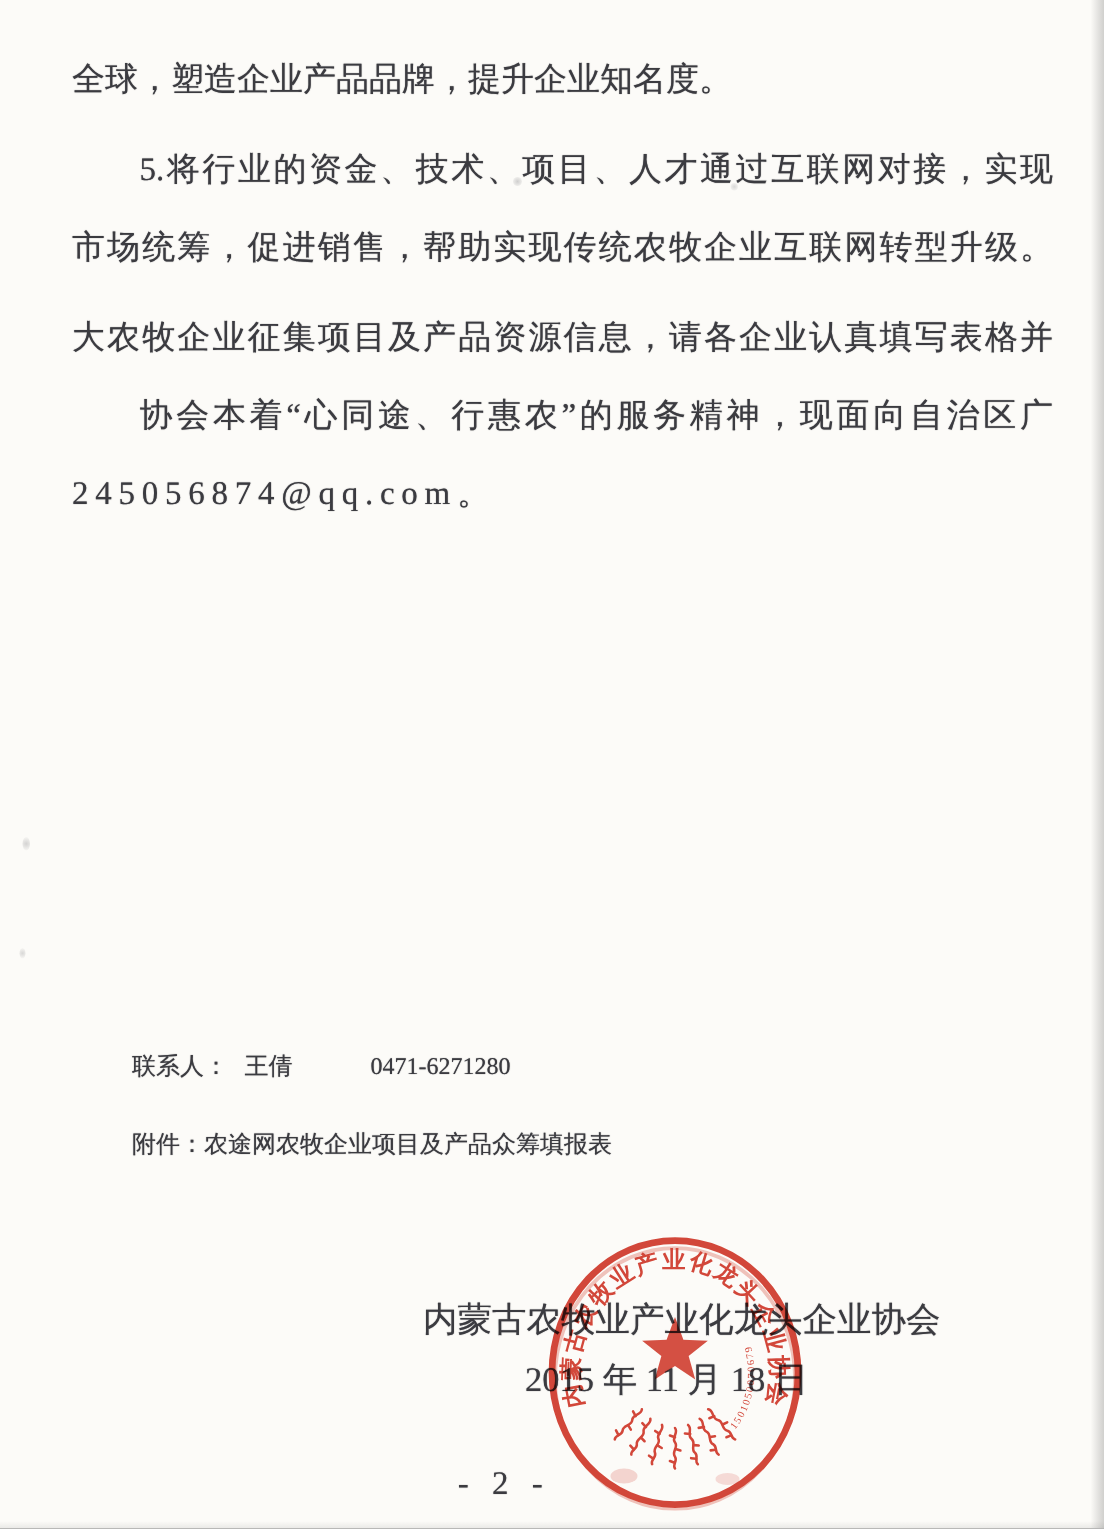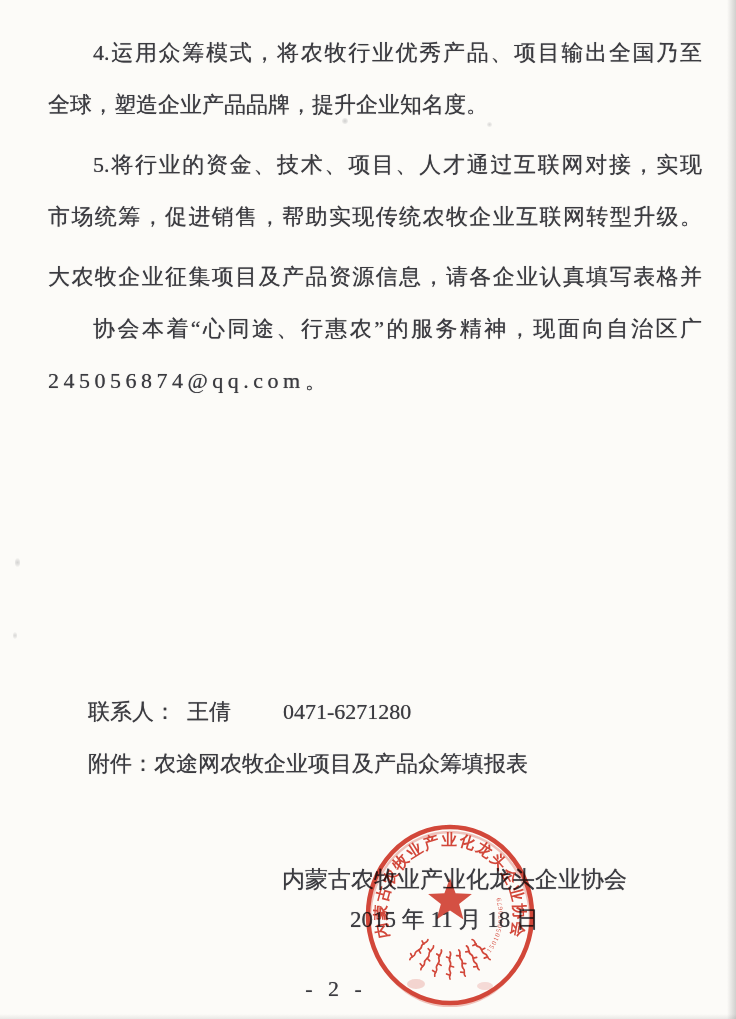--- a/index.html
+++ b/index.html
@@ -21,21 +21,21 @@
     position:absolute;top:19px;left:48px;width:654px;
     font-size:22px;line-height:52px;
     text-shadow:0 0 .7px rgba(55,55,60,.75);
   }
   .para{margin:0 0 8px 0;}
   .line{min-height:52px;}
   .line.indent{text-indent:45px;}
   .line.j{text-align:justify;text-align-last:justify;}
   .line.email{letter-spacing:4.5px;}
   .contact-block{
-    position:absolute;left:88px;top:692px;font-size:22px;line-height:40px;
+    position:absolute;left:88px;top:692px;font-size:16px;line-height:40px;
     text-shadow:0 0 .7px rgba(55,55,60,.75);white-space:nowrap;
   }
   .contact-name{margin-left:11px;}
   .contact-phone{margin-left:52px;}
   .sig-org{
     position:absolute;left:282px;top:866px;font-size:23px;line-height:28px;
     text-shadow:0 0 .7px rgba(55,55,60,.75);white-space:nowrap;
   }
   .sig-date{
     position:absolute;left:350px;top:906px;font-size:23px;line-height:28px;
@@ -63,21 +63,20 @@
 </style>
 </head>
 <body>
 
 <div class="page">
 
   <div class="doc-body">
     <div class="para">
     </div>
     <div class="para">
-      <div class="line indent j">4.运用众筹模式，将农牧行业优秀产品、项目输出全国乃至</div>
       <div class="line">全球，塑造企业产品品牌，提升企业知名度。</div>
     </div>
     <div class="para">
       <div class="line indent j">5.将行业的资金、技术、项目、人才通过互联网对接，实现</div>
       <div class="line j">市场统筹，促进销售，帮助实现传统农牧企业互联网转型升级。</div>
     </div>
     <div class="para">
       <div class="line j">大农牧企业征集项目及产品资源信息，请各企业认真填写表格并</div>
       <div class="line indent j">协会本着“心同途、行惠农”的服务精神，现面向自治区广</div>
       <div class="line email">245056874@qq.com。</div>

